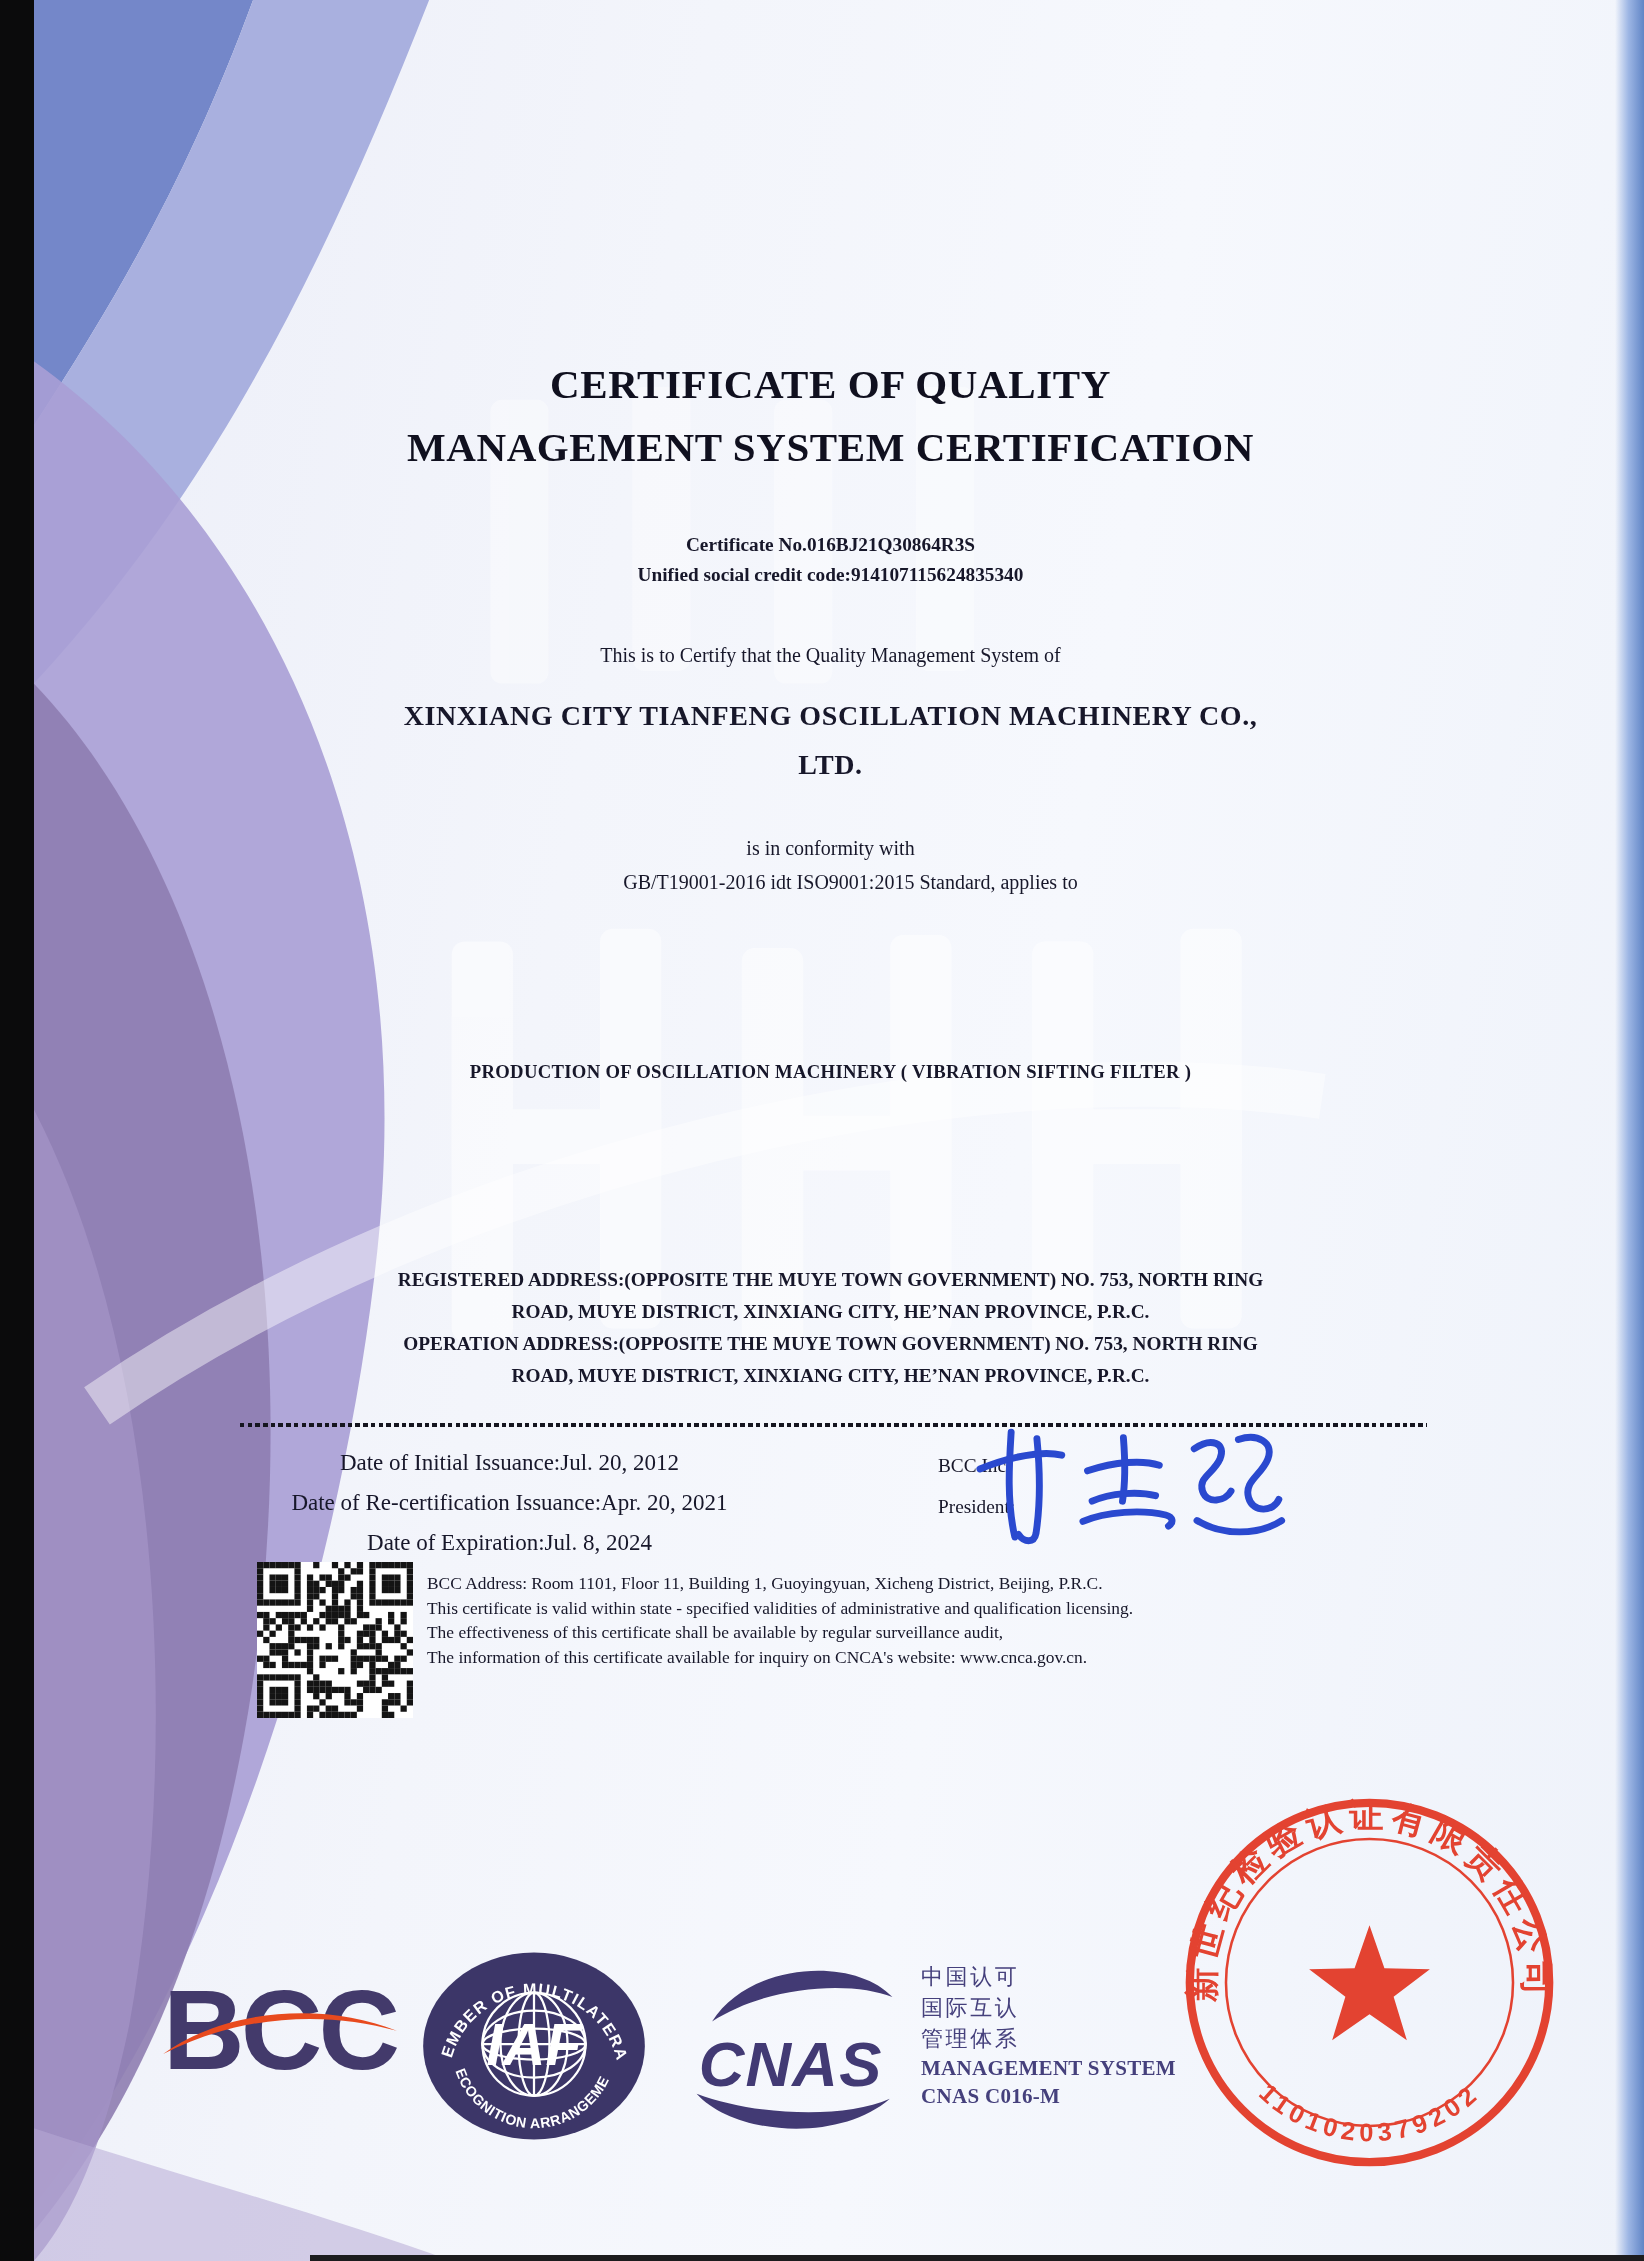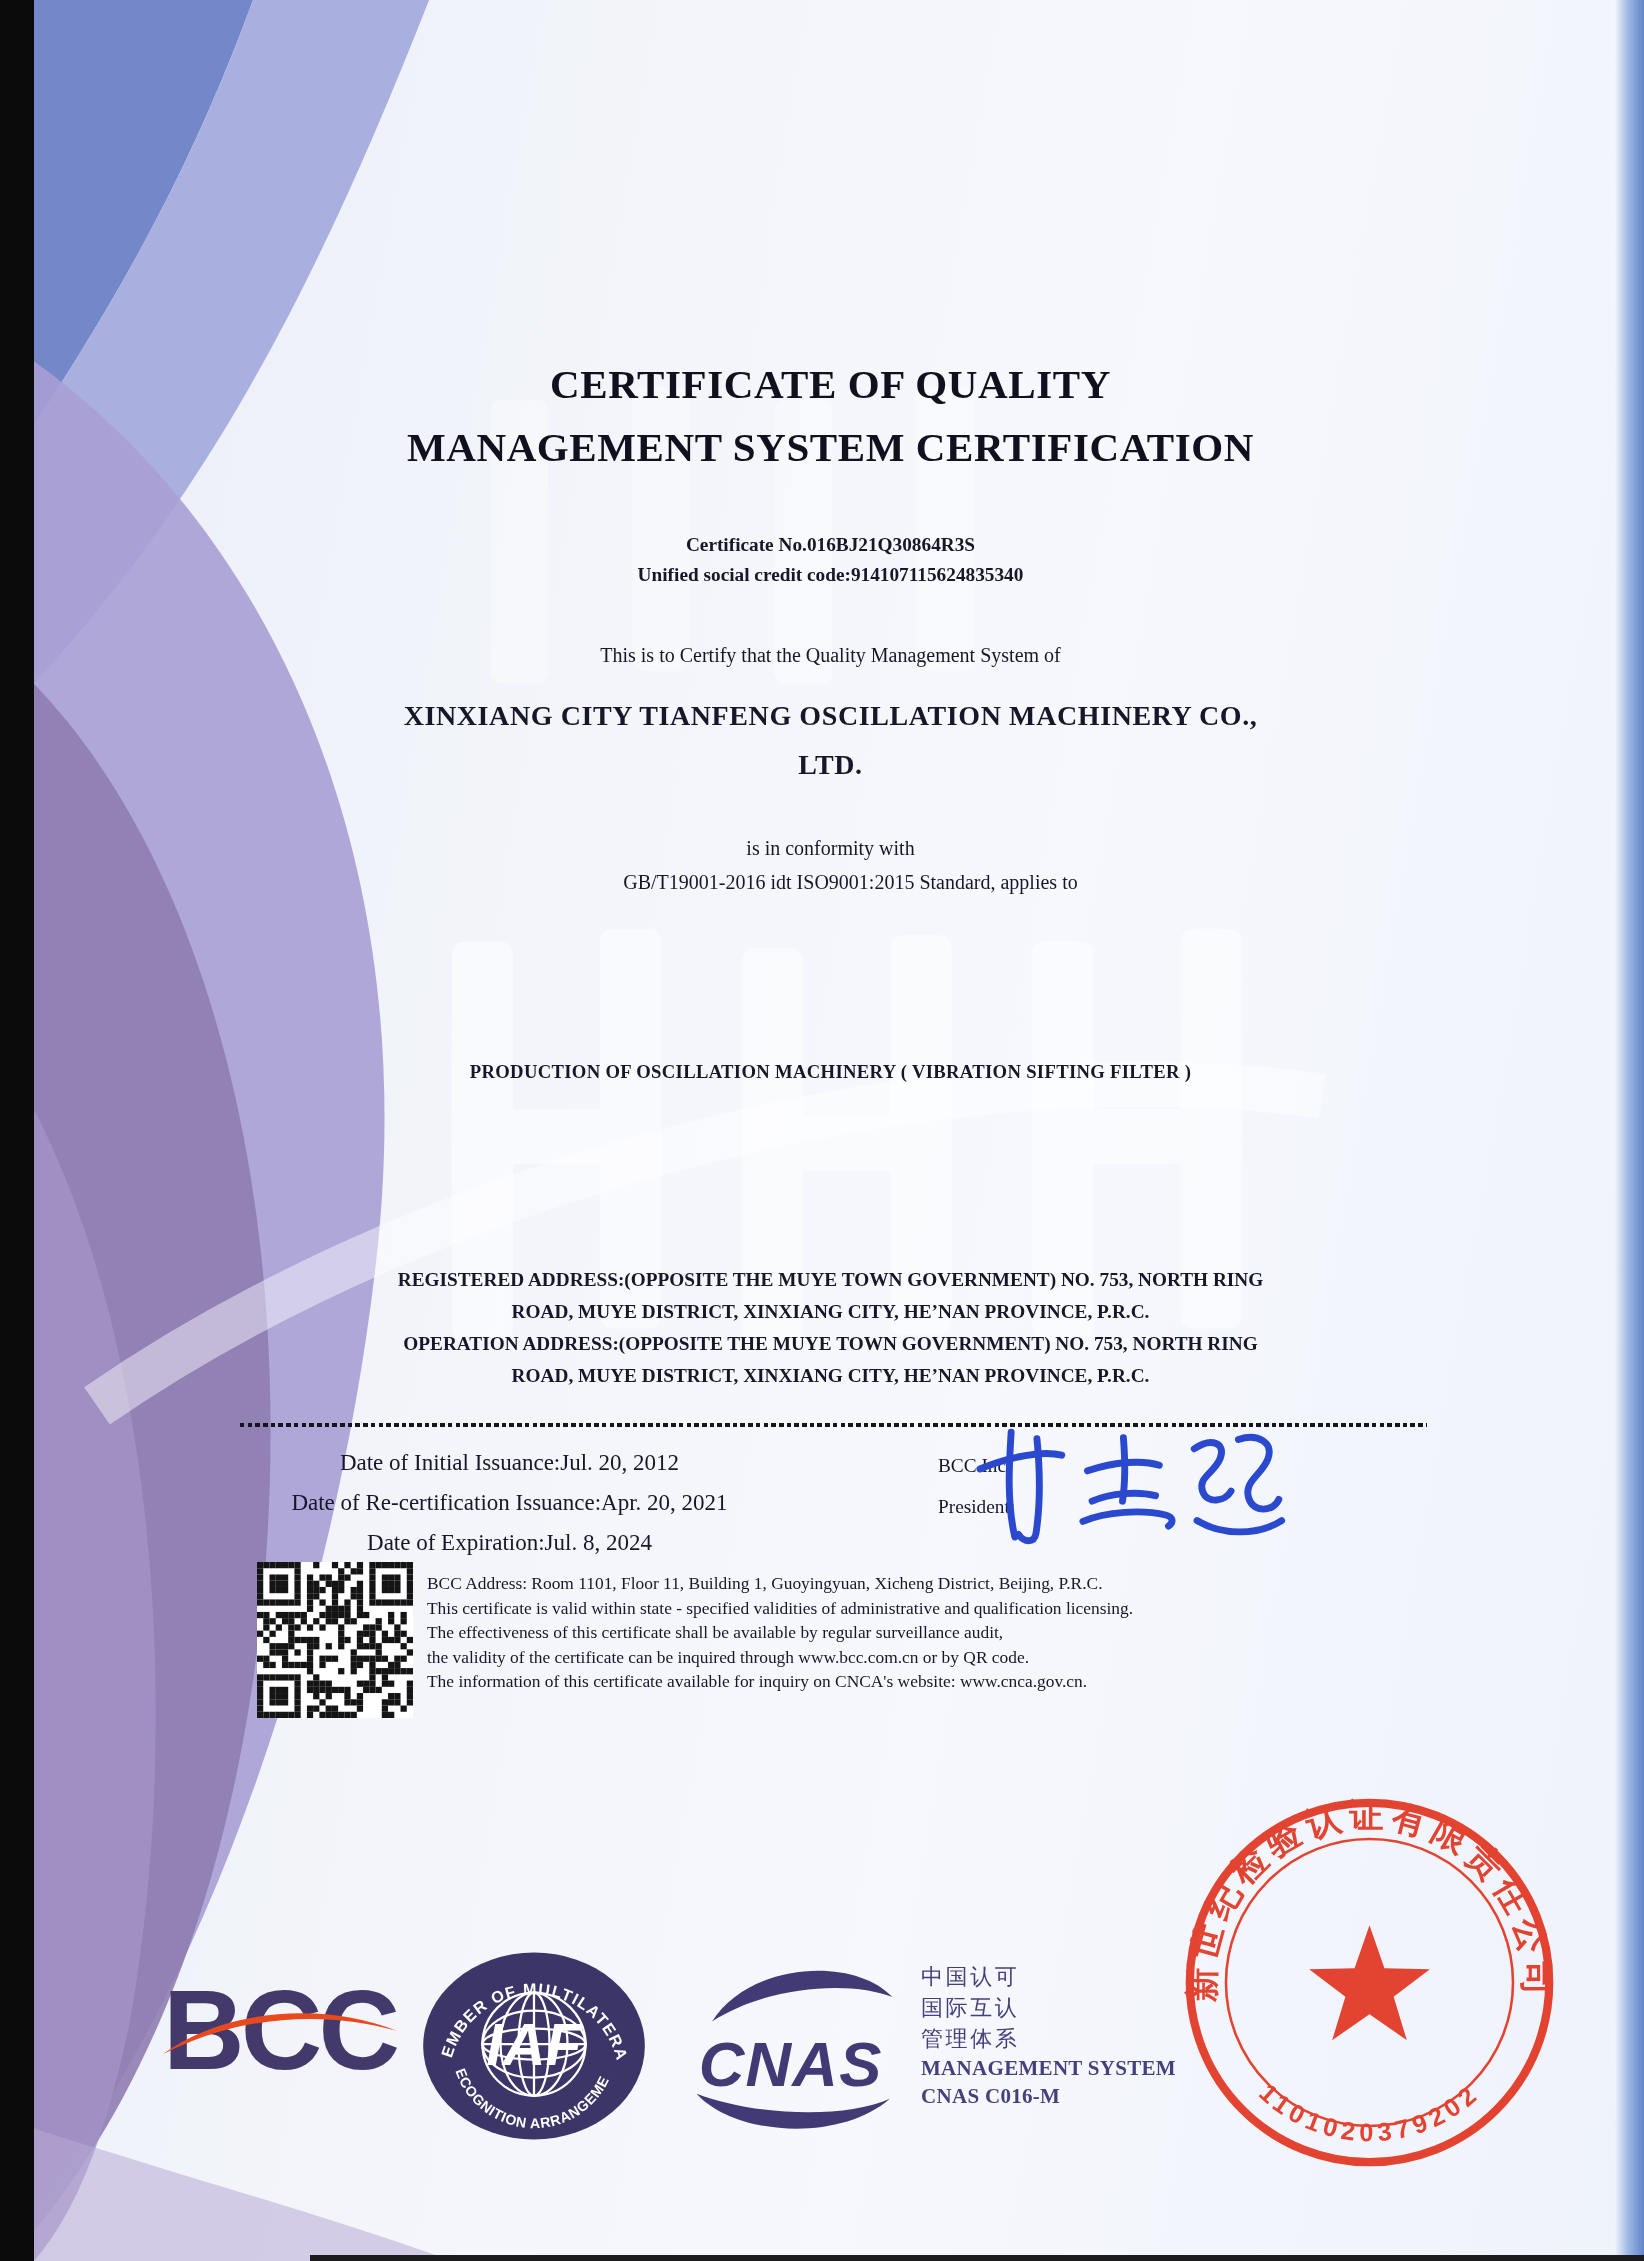--- a/index.html
+++ b/index.html
@@ -456,21 +456,20 @@
       <rect x="140" y="240" width="10" height="10" fill="#141414"></rect>
       <rect x="150" y="240" width="10" height="10" fill="#141414"></rect>
       <rect x="200" y="240" width="10" height="10" fill="#141414"></rect>
       <rect x="210" y="240" width="10" height="10" fill="#141414"></rect>
     </svg>
 
   <div class="abs fine">
     <div>BCC Address: Room 1101, Floor 11, Building 1, Guoyingyuan, Xicheng District, Beijing, P.R.C.</div>
     <div>This certificate is valid within state - specified validities of administrative and qualification licensing.</div>
     <div>The effectiveness of this certificate shall be available by regular surveillance audit,</div>
-    <div>the validity of the certificate can be inquired through www.bcc.com.cn or by QR code.</div>
     <div>The information of this certificate available for inquiry on CNCA's website: www.cnca.gov.cn.</div>
   </div>
 
   <svg class="abs bcc-logo" width="239" height="142" viewBox="0 0 370 220">
     <text x="0" y="175" font-family="Liberation Sans, DejaVu Sans, sans-serif" font-size="175" font-weight="bold" letter-spacing="-6" fill="#433a6b">BCC</text>
     <path d="M0 152 C115 92 250 84 362 116 C250 70 95 82 0 152 Z" fill="#e84a1e"></path>
   </svg>
 
   <svg class="abs iaf-logo" width="232" height="200" viewBox="0 0 360 310">
     <defs>

